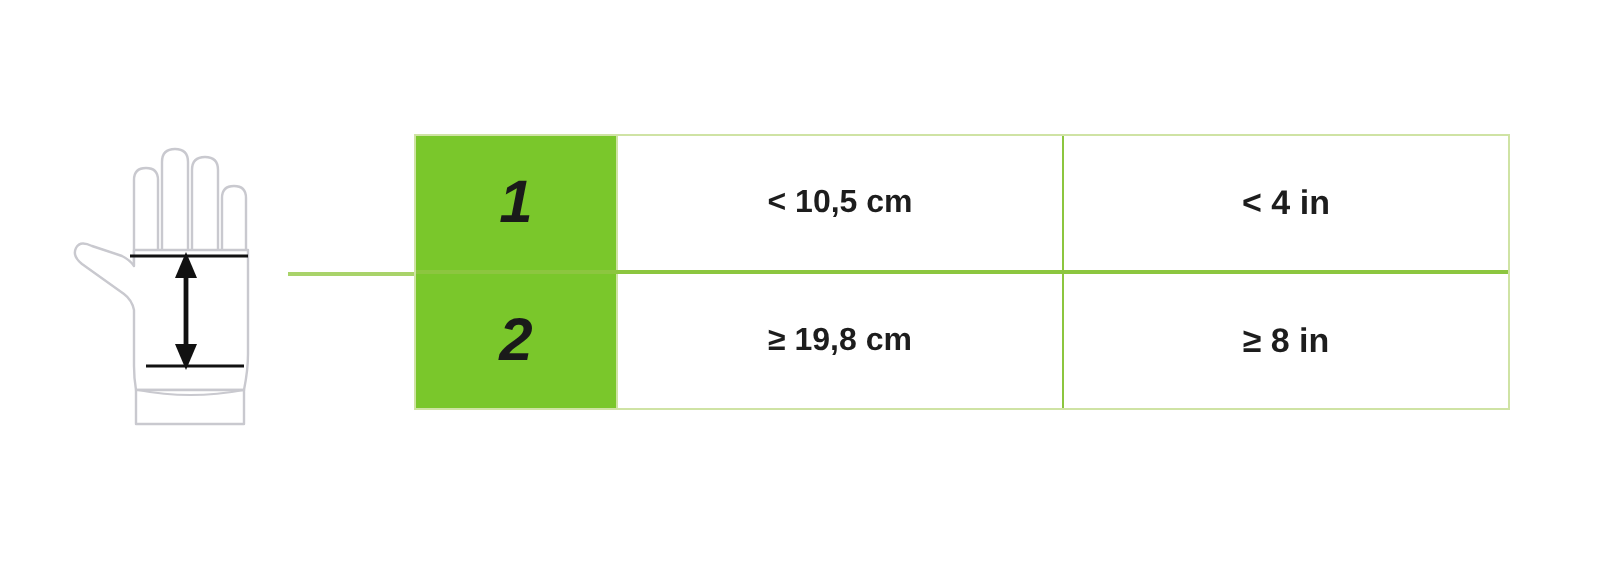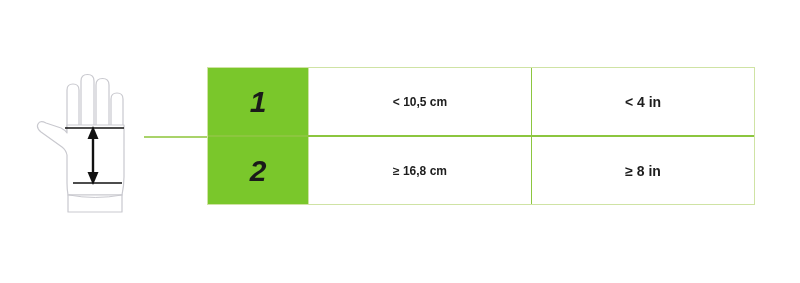--- a/index.html
+++ b/index.html
@@ -78,27 +78,27 @@
     font-size: 30px;
     font-weight: bold;
     font-style: italic;
     letter-spacing: 0px;
   }
   .cell-metric {
     flex: 1 1 0;
     border-left: 1.5px solid #cfe3a4;
     border-right: 1.5px solid #8cc63f;
     color: #1d1d1d;
-    font-size: 12px;
+    font-size: 16px;
     font-weight: bold;
   }
   .cell-imperial {
     flex: 1 1 0;
     color: #1d1d1d;
-    font-size: 14px;
+    font-size: 17px;
     font-weight: bold;
   }
 </style>
 </head>
 <body>
 
 <div id="canvas">
 
   <div id="glove-figure">
     <svg viewBox="0 0 120 160" xmlns="http://www.w3.org/2000/svg">
@@ -151,19 +151,19 @@
   <div id="size-table">
 
     <div class="table-row row-first">
       <div class="cell cell-rank">1</div>
       <div class="cell cell-metric">&lt; 10,5 cm</div>
       <div class="cell cell-imperial">&lt; 4 in</div>
     </div>
 
     <div class="table-row row-second">
       <div class="cell cell-rank">2</div>
-      <div class="cell cell-metric">≥ 16,8 cm</div>
+      <div class="cell cell-metric">≥ 19,8 cm</div>
       <div class="cell cell-imperial">≥ 8 in</div>
     </div>
 
   </div>
 
 </div>
 
 </body></html>

